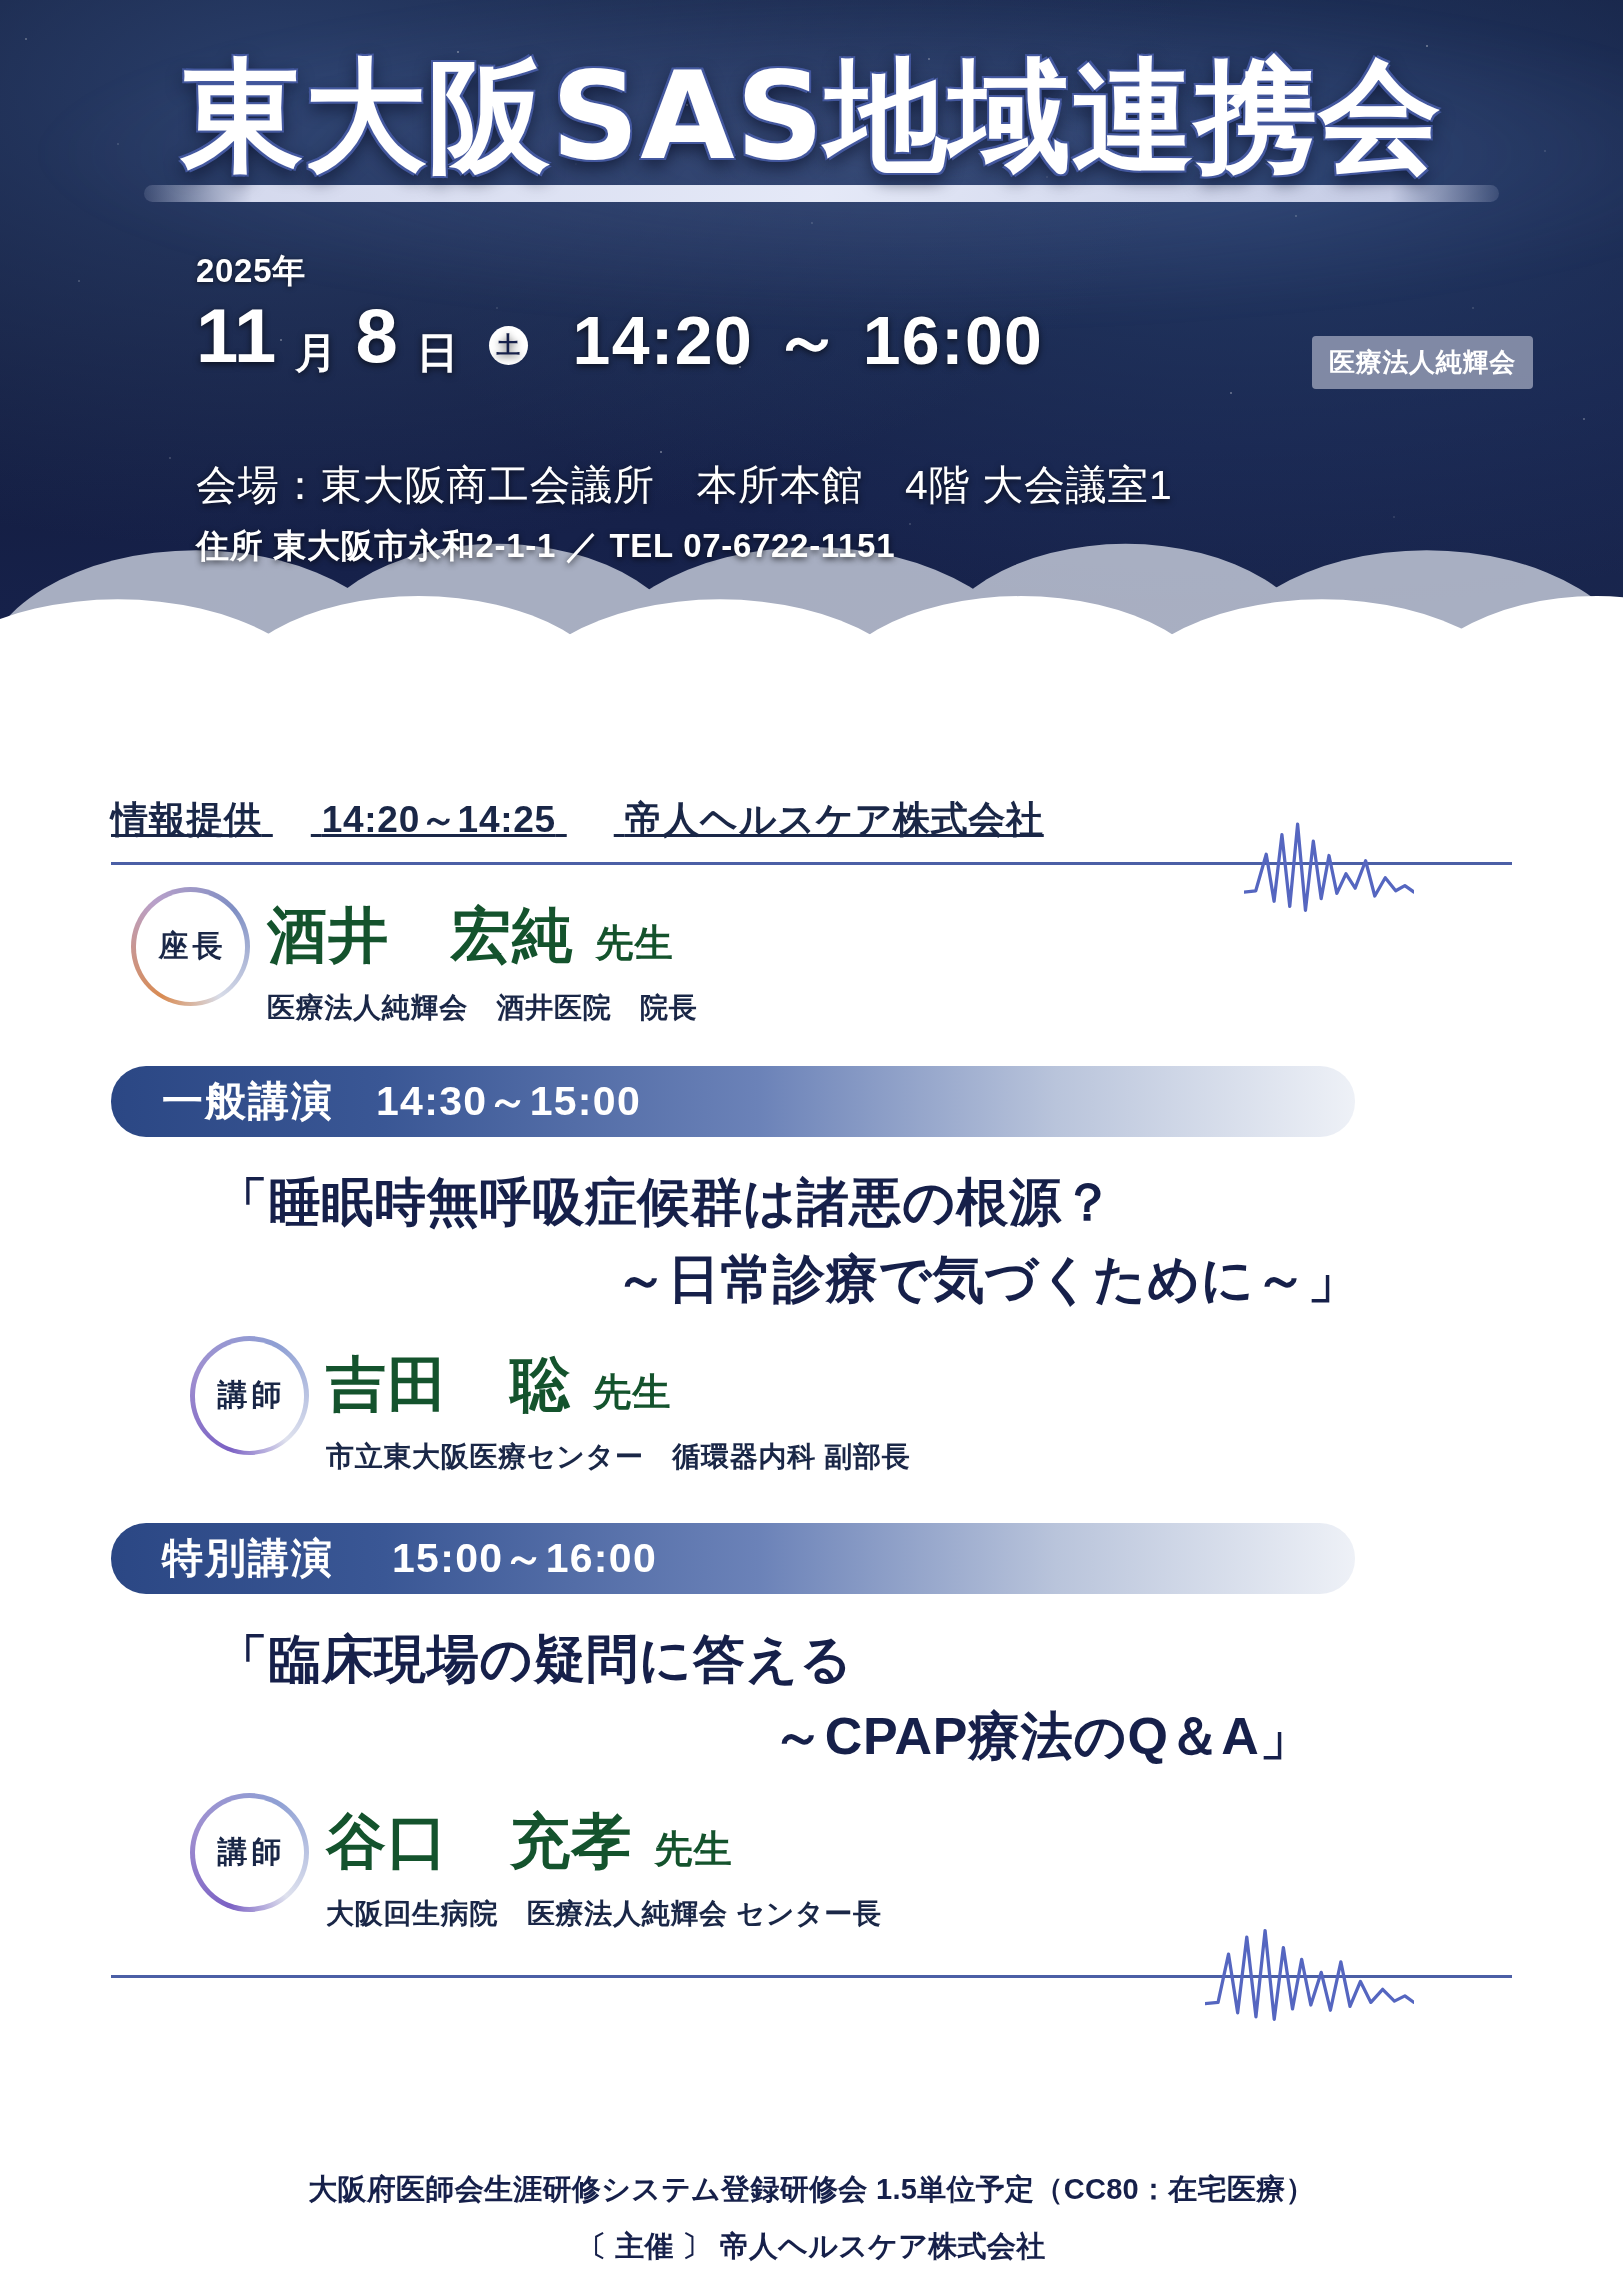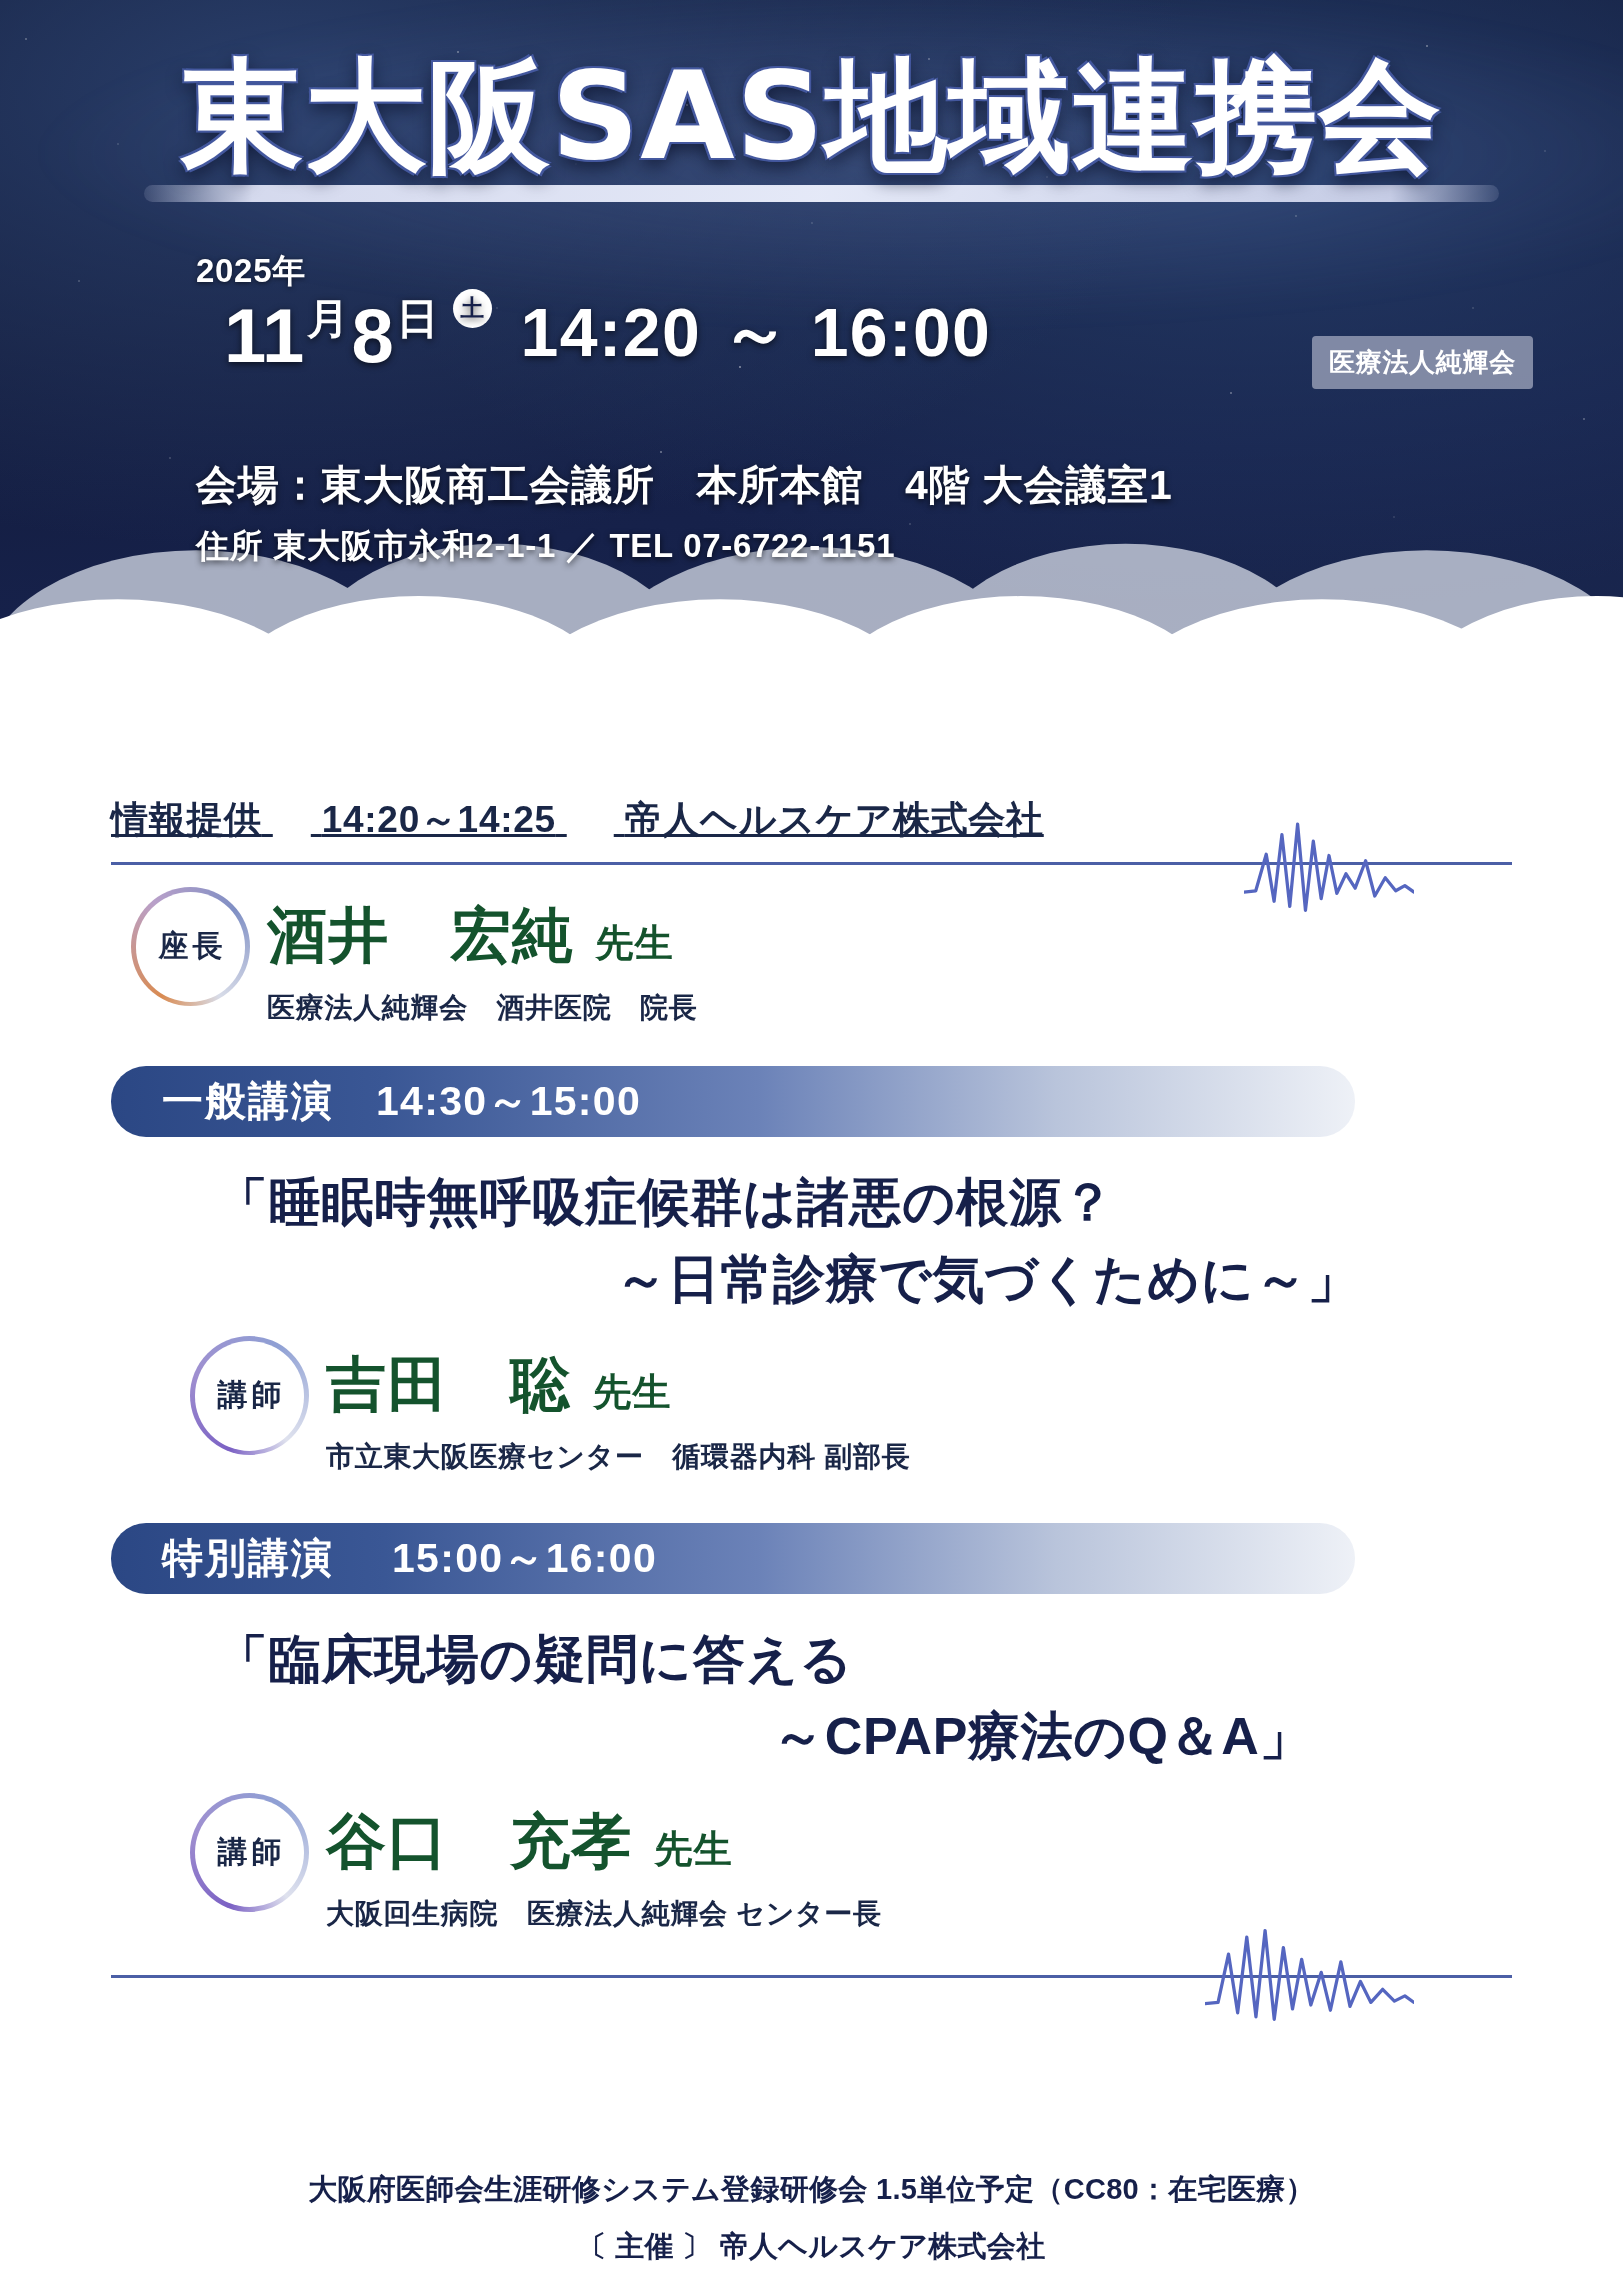--- a/index.html
+++ b/index.html
@@ -122,24 +122,23 @@
   }
   .year {
     font-size: 33px;
     font-weight: 700;
     letter-spacing: 0.7px;
     margin-bottom: 3.9px;
     text-shadow: 0 1.3px 5.2px rgba(0,0,0,0.6);
   }
   .date-row {
     display: flex;
-    align-items: flex-start;
-    gap: 0;
+    align-items: flex-end;
+    gap: 16px;
     text-shadow: 0 2px 7.9px rgba(0,0,0,0.65);
-    margin-left: 28px;
   }
   .d-num { font-size: 76px; font-weight: 700; line-height: 1; }
   .d-unit { font-size: 42px; font-weight: 700; line-height: 1; padding: 0 2.6px; }
   .sat-badge {
     display: inline-flex;
     align-items: center;
     justify-content: center;
     width: 39px;
     height: 39px;
     border-radius: 50%;
@@ -166,21 +165,21 @@
     letter-spacing: 0.7px;
   }
 
   .venue-block {
     position: absolute;
     left: 196px;
     top: 458px;
     color: #ffffff;
     text-shadow: 0 2px 6.5px rgba(0,0,0,0.7);
   }
-  .venue-line1 { font-size: 41px; font-weight: 700; letter-spacing: 0.7px; }
+  .venue-line1 { font-size: 41px; font-weight: 400; letter-spacing: 0.7px; }
   .venue-line2 { font-size: 33px; font-weight: 700; letter-spacing: 0.7px; margin-top: 10.5px; }
 
   
   .program {
     position: absolute;
     left: 0;
     top: 795px;
     width: 1623px;
   }
   .info-row {

